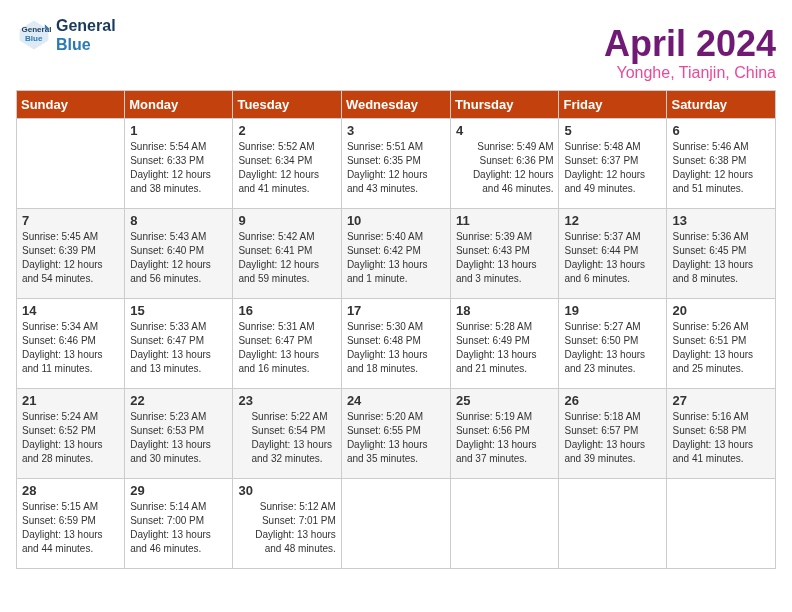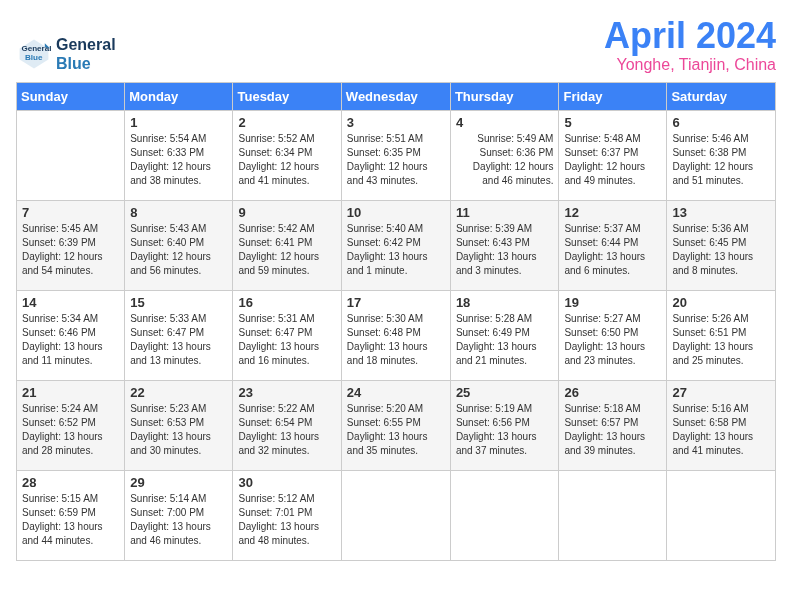--- a/index.html
+++ b/index.html
@@ -6,52 +6,53 @@
     body {
       font-family: Arial, sans-serif;
       background: #fff;
       width: 792px;
       min-height: 612px;
       padding: 16px;
     }
     .header {
       display: flex;
       justify-content: space-between;
-      align-items: flex-end;
+      align-items: flex-start;
       margin-bottom: 8px;
     }
     .logo {
       display: flex;
       align-items: center;
       gap: 4px;
     }
     .logo-icon {
       width: 36px;
       height: 36px;
     }
     .title-block {
       text-align: right;
     }
     .month-title {
       font-size: 36px;
       font-weight: bold;
-      color: #3b82f6;
+      color: #701a75;
       line-height: 1.1;
+      margin-top: 8px;
     }
     .location-title {
       font-size: 16px;
       color: #ec4899;
     }
     .calendar-table {
       width: 100%;
       border-collapse: collapse;
       font-size: 11px;
     }
     .calendar-table th {
-      background: #3b82f6;
+      background: #c2410c;
       color: #fff;
       padding: 6px 4px;
       text-align: left;
       font-size: 13px;
       font-weight: bold;
       border: 1px solid #ccc;
     }
     .calendar-table td {
       border: 1px solid #ccc;
       vertical-align: top;
@@ -269,21 +270,21 @@
         </td>
         <td>
           <div class="cell-date">22</div>
           <div class="cell-info" style="white-space: pre-line;">Sunrise: 5:23 AM
 Sunset: 6:53 PM
 Daylight: 13 hours
 and 30 minutes.</div>
         </td>
         <td>
           <div class="cell-date">23</div>
-          <div class="cell-info" style="white-space: pre-line;">Sunrise: 5:22 AM
+          <div class="cell-info" style="white-space: pre-line; margin-left: 13px;">Sunrise: 5:22 AM
 Sunset: 6:54 PM
 Daylight: 13 hours
 and 32 minutes.</div>
         </td>
         <td>
           <div class="cell-date">24</div>
           <div class="cell-info" style="white-space: pre-line;">Sunrise: 5:20 AM
 Sunset: 6:55 PM
 Daylight: 13 hours
 and 35 minutes.</div>
@@ -320,21 +321,21 @@
         </td>
         <td>
           <div class="cell-date">29</div>
           <div class="cell-info" style="white-space: pre-line;">Sunrise: 5:14 AM
 Sunset: 7:00 PM
 Daylight: 13 hours
 and 46 minutes.</div>
         </td>
         <td>
           <div class="cell-date">30</div>
-          <div class="cell-info" style="white-space: pre-line;">Sunrise: 5:12 AM
+          <div class="cell-info" style="white-space: pre-line; text-align: right;">Sunrise: 5:12 AM
 Sunset: 7:01 PM
 Daylight: 13 hours
 and 48 minutes.</div>
         </td>
         <td class="empty-cell"></td>
         <td class="empty-cell"></td>
         <td class="empty-cell"></td>
         <td class="empty-cell"></td>
       </tr>
     </tbody>

